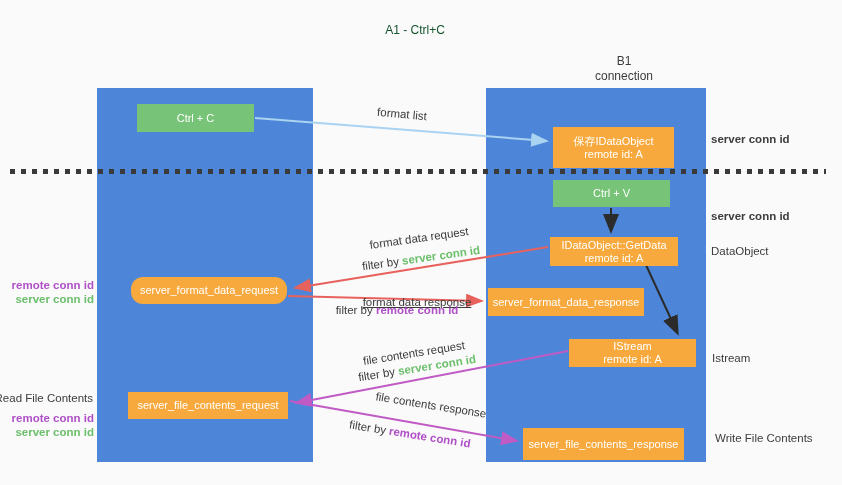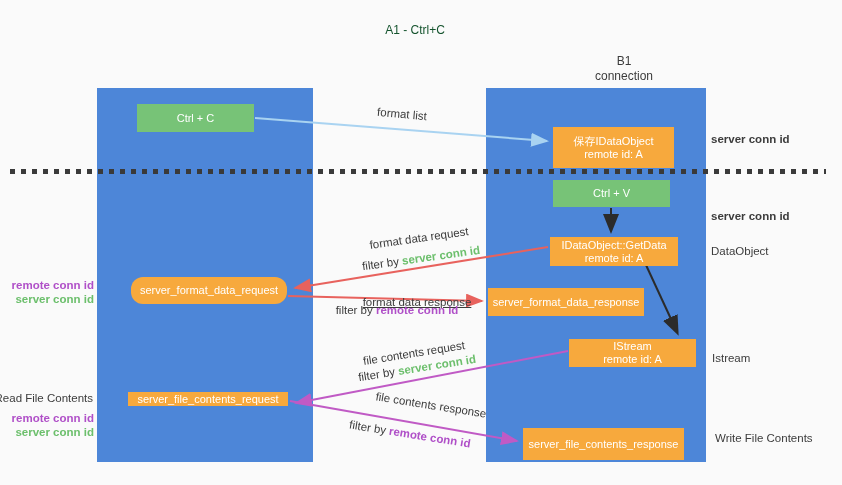--- a/index.html
+++ b/index.html
@@ -105,21 +105,21 @@
 
   <div class="node orange" style="left:488px;top:288px;width:156px;height:28px;">
     <div>server_format_data_response</div>
   </div>
 
   <div class="node orange" style="left:569px;top:339px;width:127px;height:28px;">
     <div>IStream</div>
     <div>remote id: A</div>
   </div>
 
-  <div class="node orange" style="left:128px;top:392px;width:160px;height:14px;">
+  <div class="node orange" style="left:128px;top:392px;width:160px;height:27px;">
     <div>server_file_contents_request</div>
   </div>
 
   <div class="node orange" style="left:523px;top:428px;width:161px;height:32px;">
     <div>server_file_contents_response</div>
   </div>
 
   <div class="albl" style="left:292px;top:108px;transform:rotate(5deg);">
     <span>format list</span>
   </div>

